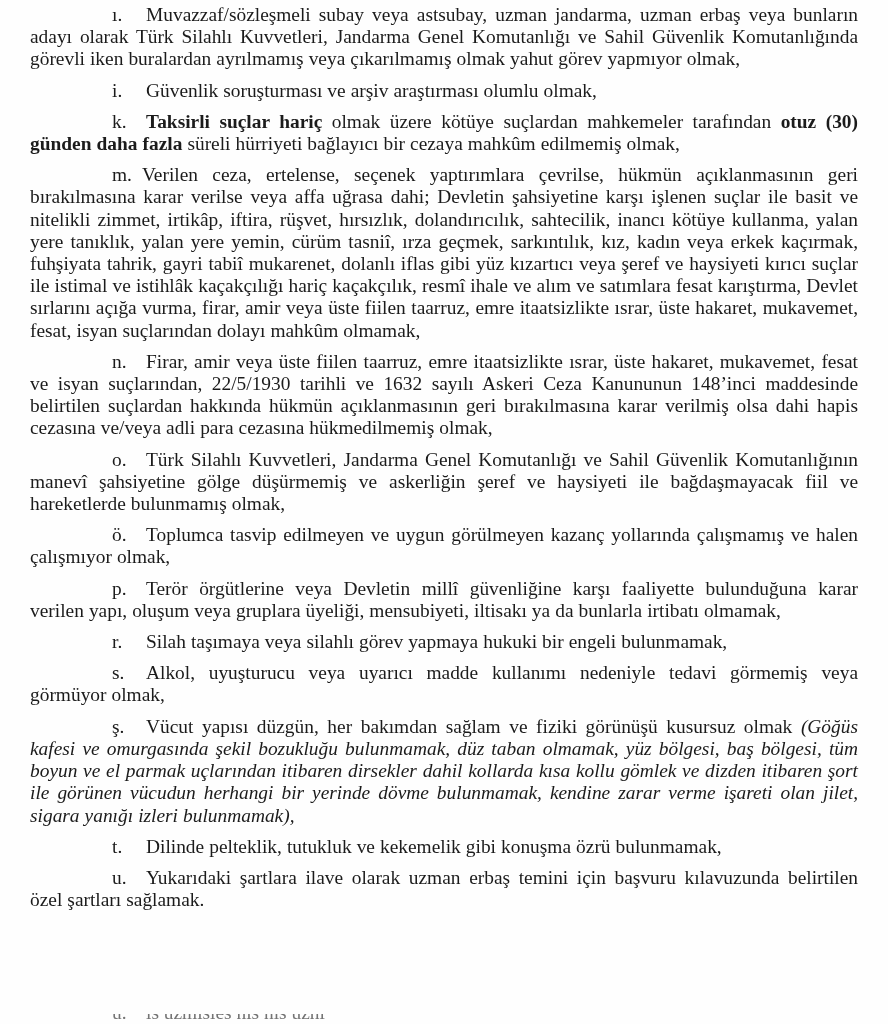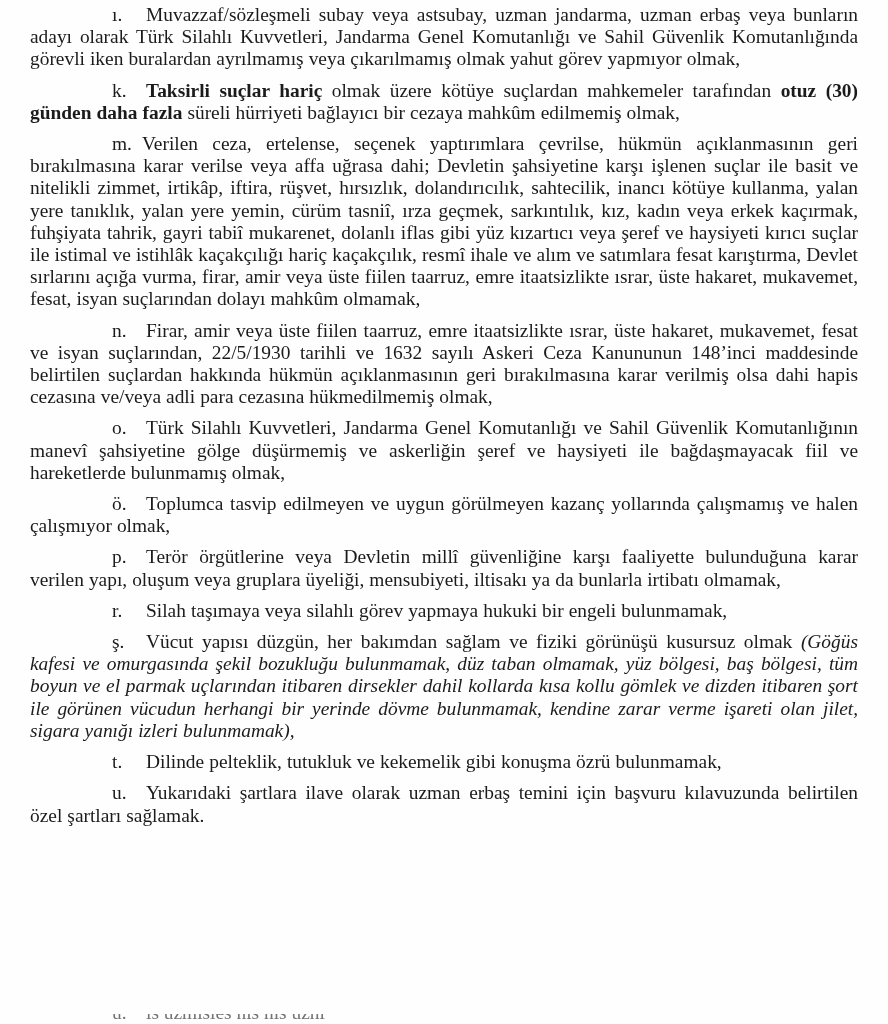--- a/index.html
+++ b/index.html
@@ -77,37 +77,39 @@
 </style>
 </head>
 <body>
 
 <div id="page">
 
   <div class="doc-body">
 
     <p class="clause"><span class="marker">ı.</span><span>Muvazzaf/sözleşmeli subay veya astsubay, uzman jandarma, uzman erbaş veya bunların adayı olarak Türk Silahlı Kuvvetleri, Jandarma Genel Komutanlığı ve Sahil Güvenlik Komutanlığında görevli iken buralardan ayrılmamış veya çıkarılmamış olmak yahut görev yapmıyor olmak,</span></p>
 
+    <p class="clause"><span class="marker">i.</span><span>Güvenlik soruşturması ve arşiv araştırması olumlu olmak,</span></p>
 
 
     <p class="clause"><span class="marker">k.</span><b class="b">Taksirli suçlar hariç</b><span> olmak üzere kötüye suçlardan mahkemeler tarafından </span><b class="b">otuz (30) günden daha fazla</b><span> süreli hürriyeti bağlayıcı bir cezaya mahkûm edilmemiş olmak,</span></p>
 
 
     <p class="clause"><span class="marker narrow">m.</span><span>Verilen ceza, ertelense, seçenek yaptırımlara çevrilse, hükmün açıklanmasının geri bırakılmasına karar verilse veya affa uğrasa dahi; Devletin şahsiyetine karşı işlenen suçlar ile basit ve nitelikli zimmet, irtikâp, iftira, rüşvet, hırsızlık, dolandırıcılık, sahtecilik, inancı kötüye kullanma, yalan yere tanıklık, yalan yere yemin, cürüm tasniî, ırza geçmek, sarkıntılık, kız, kadın veya erkek kaçırmak, fuhşiyata tahrik, gayri tabiî mukarenet, dolanlı iflas gibi yüz kızartıcı veya şeref ve haysiyeti kırıcı suçlar ile istimal ve istihlâk kaçakçılığı hariç kaçakçılık, resmî ihale ve alım ve satımlara fesat karıştırma, Devlet sırlarını açığa vurma, firar, amir veya üste fiilen taarruz, emre itaatsizlikte ısrar, üste hakaret, mukavemet, fesat, isyan suçlarından dolayı mahkûm olmamak,</span></p>
 
     <p class="clause"><span class="marker">n.</span><span>Firar, amir veya üste fiilen taarruz, emre itaatsizlikte ısrar, üste hakaret, mukavemet, fesat ve isyan suçlarından, 22/5/1930 tarihli ve 1632 sayılı Askeri Ceza Kanununun 148’inci maddesinde belirtilen suçlardan hakkında hükmün açıklanmasının geri bırakılmasına karar verilmiş olsa dahi hapis cezasına ve/veya adli para cezasına hükmedilmemiş olmak,</span></p>
 
     <p class="clause"><span class="marker">o.</span><span>Türk Silahlı Kuvvetleri, Jandarma Genel Komutanlığı ve Sahil Güvenlik Komutanlığının manevî şahsiyetine gölge düşürmemiş ve askerliğin şeref ve haysiyeti ile bağdaşmayacak fiil ve hareketlerde bulunmamış olmak,</span></p>
 
     <p class="clause"><span class="marker">ö.</span><span>Toplumca tasvip edilmeyen ve uygun görülmeyen kazanç yollarında çalışmamış ve halen çalışmıyor olmak,</span></p>
 
     <p class="clause"><span class="marker">p.</span><span>Terör örgütlerine veya Devletin millî güvenliğine karşı faaliyette bulunduğuna karar verilen yapı, oluşum veya gruplara üyeliği, mensubiyeti, iltisakı ya da bunlarla irtibatı olmamak,</span></p>
 
     <p class="clause"><span class="marker">r.</span><span>Silah taşımaya veya silahlı görev yapmaya hukuki bir engeli bulunmamak,</span></p>
 
+    <p class="clause"><span class="marker">s.</span><span>Alkol, uyuşturucu veya uyarıcı madde kullanımı nedeniyle tedavi görmemiş veya görmüyor olmak,</span></p>
 
     <p class="clause"><span class="marker">ş.</span><span>Vücut yapısı düzgün, her bakımdan sağlam ve fiziki görünüşü kusursuz olmak </span><i class="i">(Göğüs kafesi ve omurgasında şekil bozukluğu bulunmamak, düz taban olmamak, yüz bölgesi, baş bölgesi, tüm boyun ve el parmak uçlarından itibaren dirsekler dahil kollarda kısa kollu gömlek ve dizden itibaren şort ile görünen vücudun herhangi bir yerinde dövme bulunmamak, kendine zarar verme işareti olan jilet, sigara yanığı izleri bulunmamak),</i></p>
 
     <p class="clause"><span class="marker">t.</span><span>Dilinde pelteklik, tutukluk ve kekemelik gibi konuşma özrü bulunmamak,</span></p>
 
     <p class="clause"><span class="marker">u.</span><span>Yukarıdaki şartlara ilave olarak uzman erbaş temini için başvuru kılavuzunda belirtilen özel şartları sağlamak.</span></p>
 
   </div>
 
   <div class="clipped-line">

